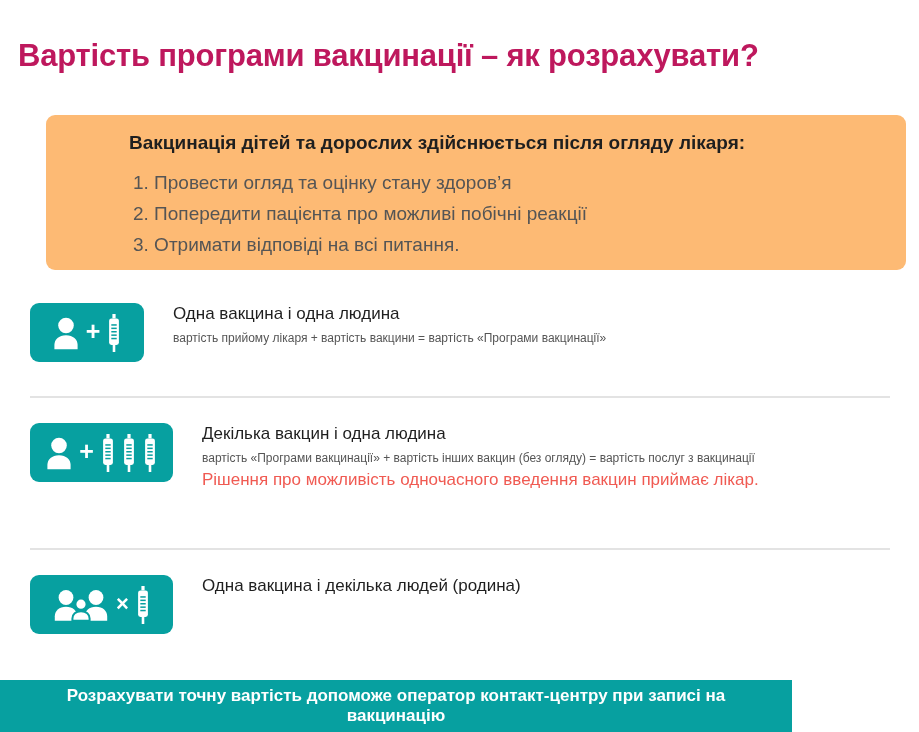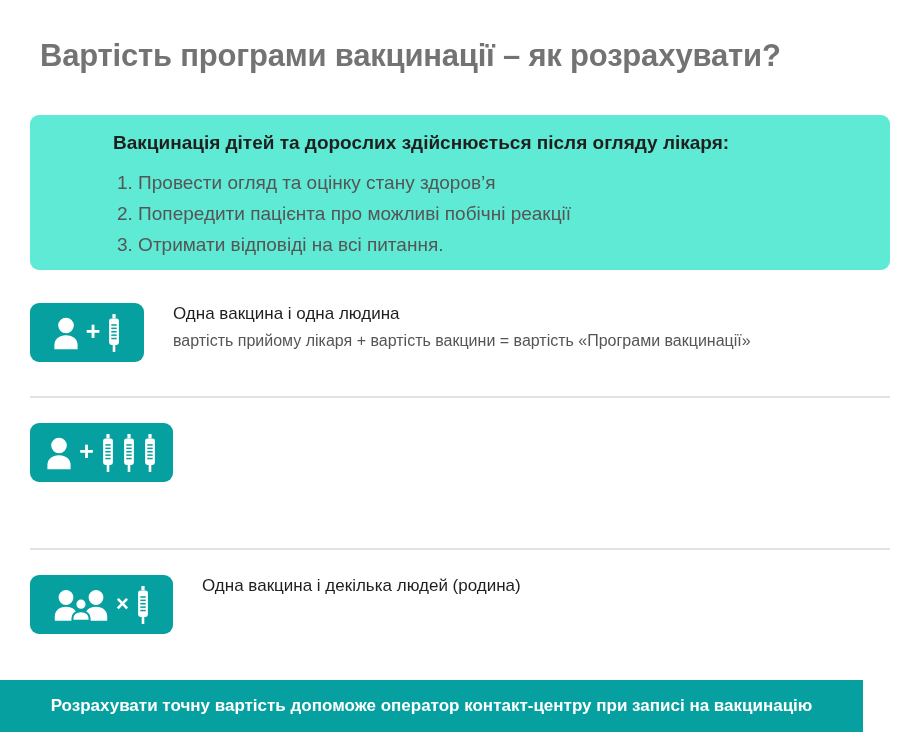--- a/index.html
+++ b/index.html
@@ -11,38 +11,38 @@
     height: 732px;
     background: #ffffff;
     font-family: "Liberation Sans", "DejaVu Sans", sans-serif;
     overflow: hidden;
     position: relative;
   }
 
   
   .page-title {
     position: absolute;
-    left: 40px;
+    left: 18px;
     top: 38px;
     width: 860px;
     font-size: 31px;
     font-weight: bold;
-    color: #737373;
+    color: #be185d;
     letter-spacing: -0.2px;
     line-height: 1.15;
   }
 
   
   .note-box {
     position: absolute;
-    left: 30px;
+    left: 46px;
     top: 115px;
     width: 860px;
     height: 155px;
-    background: #5eead4;
+    background: #fdba74;
     border-radius: 9px;
     box-sizing: border-box;
     padding: 16px 20px 16px 83px;
   }
   .note-heading {
     font-size: 19px;
     font-weight: bold;
     color: #1f1f1f;
     line-height: 1.3;
     margin-bottom: 11px;
@@ -116,37 +116,37 @@
     min-width: 0;
   }
   .row-title {
     font-size: 17px;
     font-weight: normal;
     color: #1f1f1f;
     line-height: 1.25;
     margin-bottom: 6px;
   }
   .row-formula {
-    font-size: 16px;
+    font-size: 12px;
     color: #555555;
     line-height: 1.35;
     margin-bottom: 3px;
   }
   .row-warning {
     font-size: 17px;
     color: #f05a52;
     line-height: 1.35;
   }
 
   
   .footer-bar {
     position: absolute;
     left: 0;
     bottom: 0;
-    width: 863px;
+    width: 792px;
     height: 52px;
     background: #07a0a0;
     display: flex;
     align-items: center;
     justify-content: center;
   }
   .footer-text {
     color: #ffffff;
     font-size: 17px;
     font-weight: bold;
@@ -243,20 +243,25 @@
           <rect x="4.3" y="10.2" width="5.4" height="1.5" fill="#07a0a0"></rect>
           <rect x="4.3" y="13.6" width="5.4" height="1.5" fill="#07a0a0"></rect>
           <rect x="4.3" y="17.0" width="5.4" height="1.5" fill="#07a0a0"></rect>
           <rect x="4.3" y="20.4" width="5.4" height="1.5" fill="#07a0a0"></rect>
           <rect x="4.3" y="23.8" width="5.4" height="1.5" fill="#07a0a0"></rect>
           <rect x="5.7" y="30.9" width="2.6" height="7.1" fill="#ffffff"></rect>
         </svg>
       </span>
     </div>
   </div>
+  <div class="row-text">
+    <div class="row-title">Декілька вакцин і одна людина</div>
+    <div class="row-formula">вартість «Програми вакцинації» + вартість інших вакцин (без огляду) = вартість послуг з вакцинації</div>
+    <div class="row-warning">Рішення про можливість одночасного введення вакцин приймає лікар.</div>
+  </div>
 </div>
 
 <div class="divider divider-2"></div>
 
 <div class="row row-3">
   <div class="icon-badge badge-w3">
     <div class="badge-inner">
       <span>
         <svg width="56" height="34" viewBox="0 0 56 34" aria-hidden="true">
           <circle cx="13" cy="9.5" r="7.4" fill="#ffffff"></circle>

